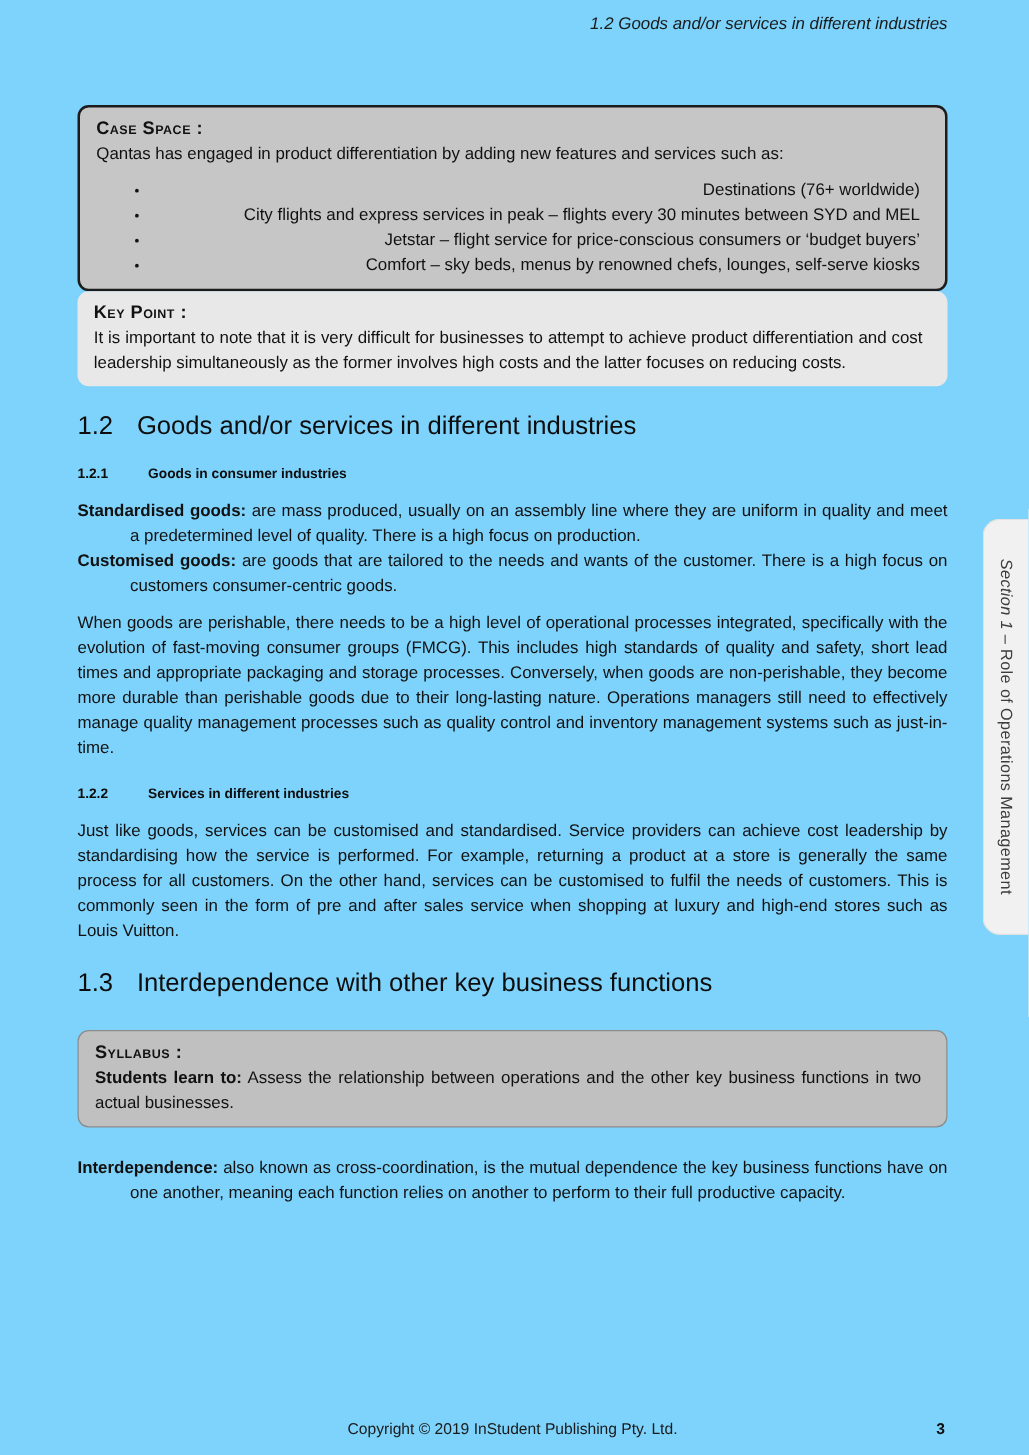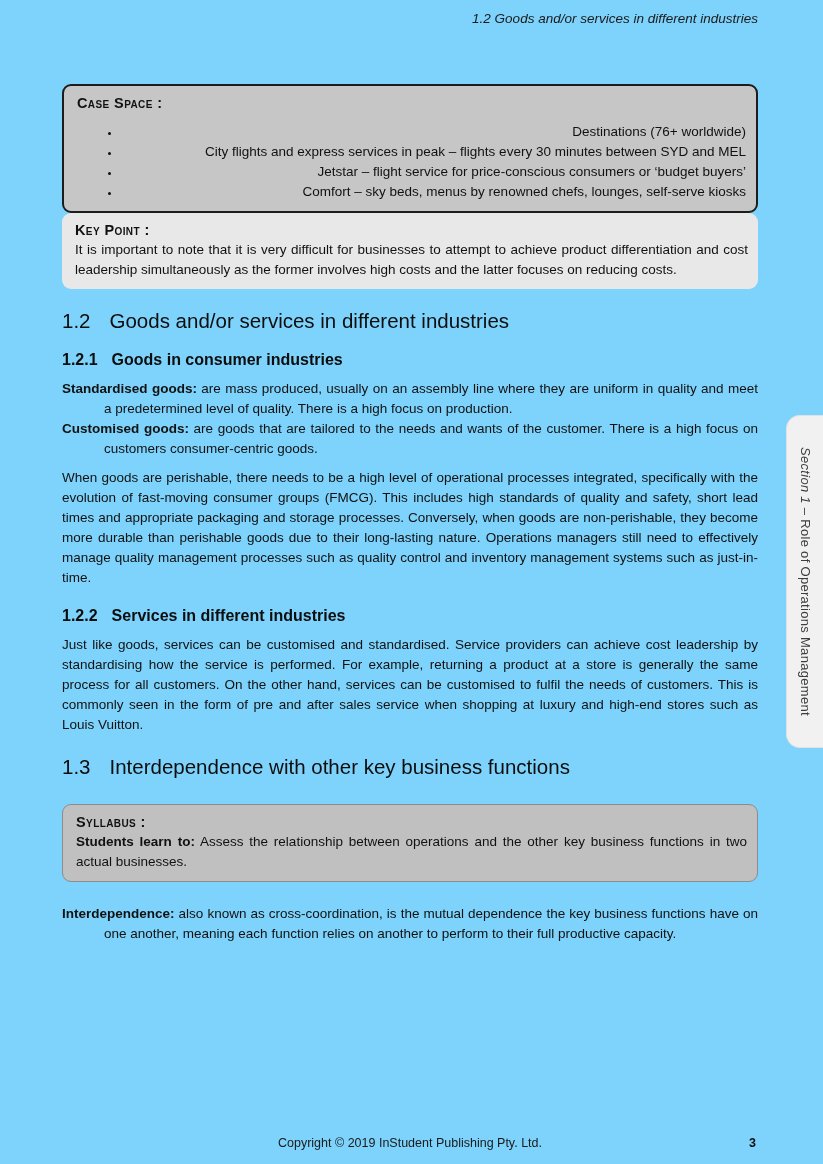--- a/index.html
+++ b/index.html
@@ -23,21 +23,21 @@
   }
   .content {
     position: absolute;
     left: 62px;
     top: 0;
     width: 696px;
   }
   
   .box {
     border-radius: 9px;
-    padding: 7px 10px 9px 13px;
+    padding: 7px 20px 9px 13px;
     font-size: 13.5px;
     line-height: 20px;
   }
   .box-heading {
     font-weight: bold;
     font-variant: small-caps;
     letter-spacing: 0.4px;
     font-size: 14.5px;
     line-height: 20px;
   }
@@ -70,24 +70,24 @@
     display: flex;
     gap: 19px;
     margin-top: 19px;
     font-size: 20.5px;
     font-weight: normal;
     line-height: 26px;
     color: #0d0d0d;
   }
   .h3 {
     display: flex;
-    gap: 14px;
+    gap: 32px;
     margin-top: 15px;
     margin-bottom: 9px;
-    font-size: 16px;
+    font-size: 11px;
     font-weight: bold;
     line-height: 21px;
     color: #0d0d0d;
   }
   
   .def {
     font-size: 13.5px;
     line-height: 20px;
     text-align: justify;
     padding-left: 42px;
@@ -150,20 +150,21 @@
 <body>
 
 <div class="page">
 
   <div class="running-header">1.2 Goods and/or services in different industries</div>
 
   <div class="content">
 
     <div class="box case-box">
       <div class="box-heading">Case Space :</div>
+      <div class="box-text">Qantas has engaged in product differentiation by adding new features and services such as:</div>
       <ul>
         <li>Destinations (76+ worldwide)</li>
         <li>City flights and express services in peak – flights every 30 minutes between SYD and MEL</li>
         <li>Jetstar – flight service for price-conscious consumers or ‘budget buyers’</li>
         <li>Comfort – sky beds, menus by renowned chefs, lounges, self-serve kiosks</li>
       </ul>
     </div>
 
     <div class="box key-box">
       <div class="box-heading">Key Point :</div>

